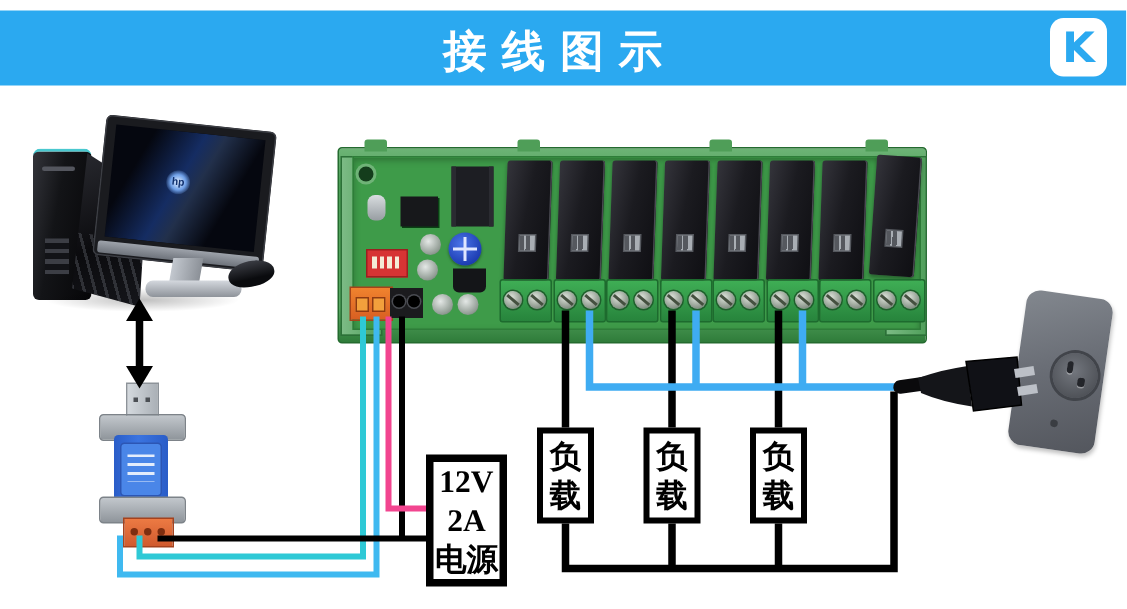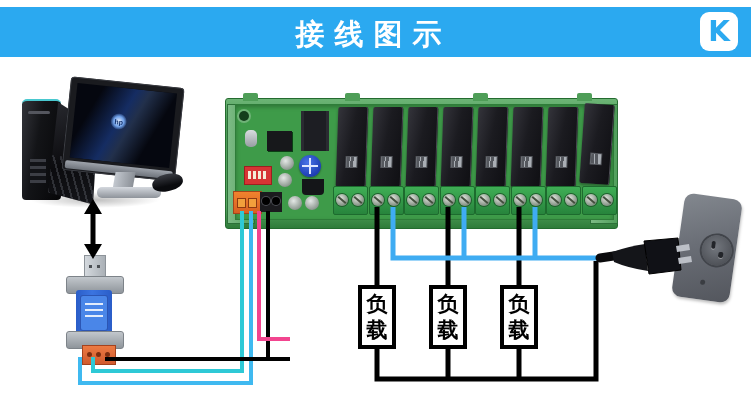--- a/index.html
+++ b/index.html
@@ -256,20 +256,25 @@
     <polyline points="448,340 448,379" fill="none" stroke-width="5" stroke="#000000"></polyline>
     <polyline points="519,340 519,379" fill="none" stroke-width="5" stroke="#000000"></polyline>
 
     <path d="M600,258 C615,256 628,254 644,251" fill="none" stroke="#0a0a0c" stroke-width="9" stroke-linecap="round"></path>
     <path d="M612,252 Q630,246 645,244 L648,271 Q628,268 614,262 Z" fill="#141519"></path>
     <path d="M644,241 L678,238 L681,270 L649,274 Z" fill="#101116" stroke="#000"></path>
     <polygon points="676,246 689,244 690,250 677,252" fill="#bcc0c7"></polygon>
     <polygon points="678,258 691,256 692,262 679,264" fill="#bcc0c7"></polygon>
   </svg>
 
+  <div class="pwrbox">
+    <div>12V</div>
+    <div>2A</div>
+    <div>电源</div>
+  </div>
 
   <div class="loadbox" style="left:358px">
     <div>负</div>
     <div>载</div>
   </div>
   <div class="loadbox" style="left:429px">
     <div>负</div>
     <div>载</div>
   </div>
   <div class="loadbox" style="left:500px">

